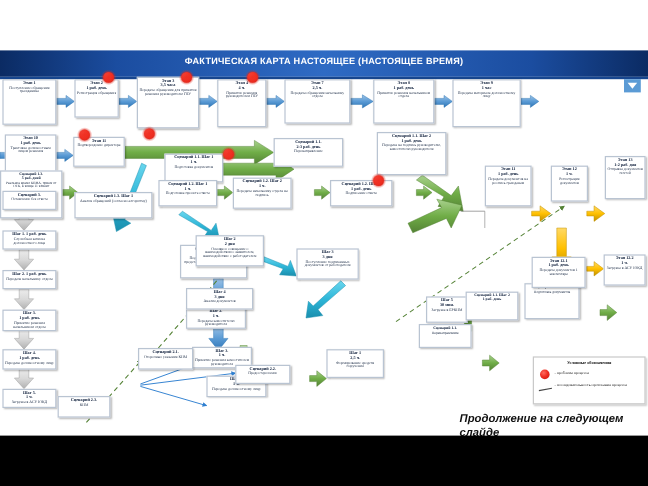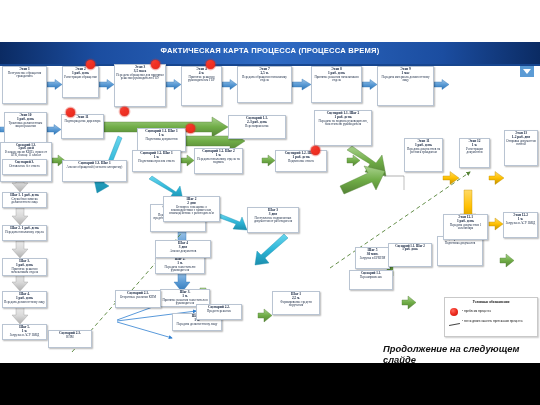--- a/index.html
+++ b/index.html
@@ -93,21 +93,21 @@
   .blackbar{
     position:absolute;left:0;bottom:0;width:540px;height:42px;background:#000;
   }
 </style>
 </head>
 <body>
 
 <div id="canvas">
 
   <div class="titlebar">
-    <div class="txt">ФАКТИЧЕСКАЯ КАРТА ПРОЦЕССА (ПРОЦЕССА ВРЕМЯ)</div>
+    <div class="txt">ФАКТИЧЕСКАЯ КАРТА НАСТОЯЩЕЕ (НАСТОЯЩЕЕ ВРЕМЯ)</div>
   </div>
   <div class="titlerule"></div>
   <div class="bluebtn"></div>
 
   <svg width="540" height="405" style="position:absolute;left:0;top:0;">
     <defs>
       <linearGradient id="gBlue" x1="0" y1="0" x2="0" y2="1">
         <stop offset="0%" stop-color="#9dc3e6"></stop>
           <stop offset="50%" stop-color="#5b9bd5"></stop>
           <stop offset="100%" stop-color="#2e75b6"></stop>

